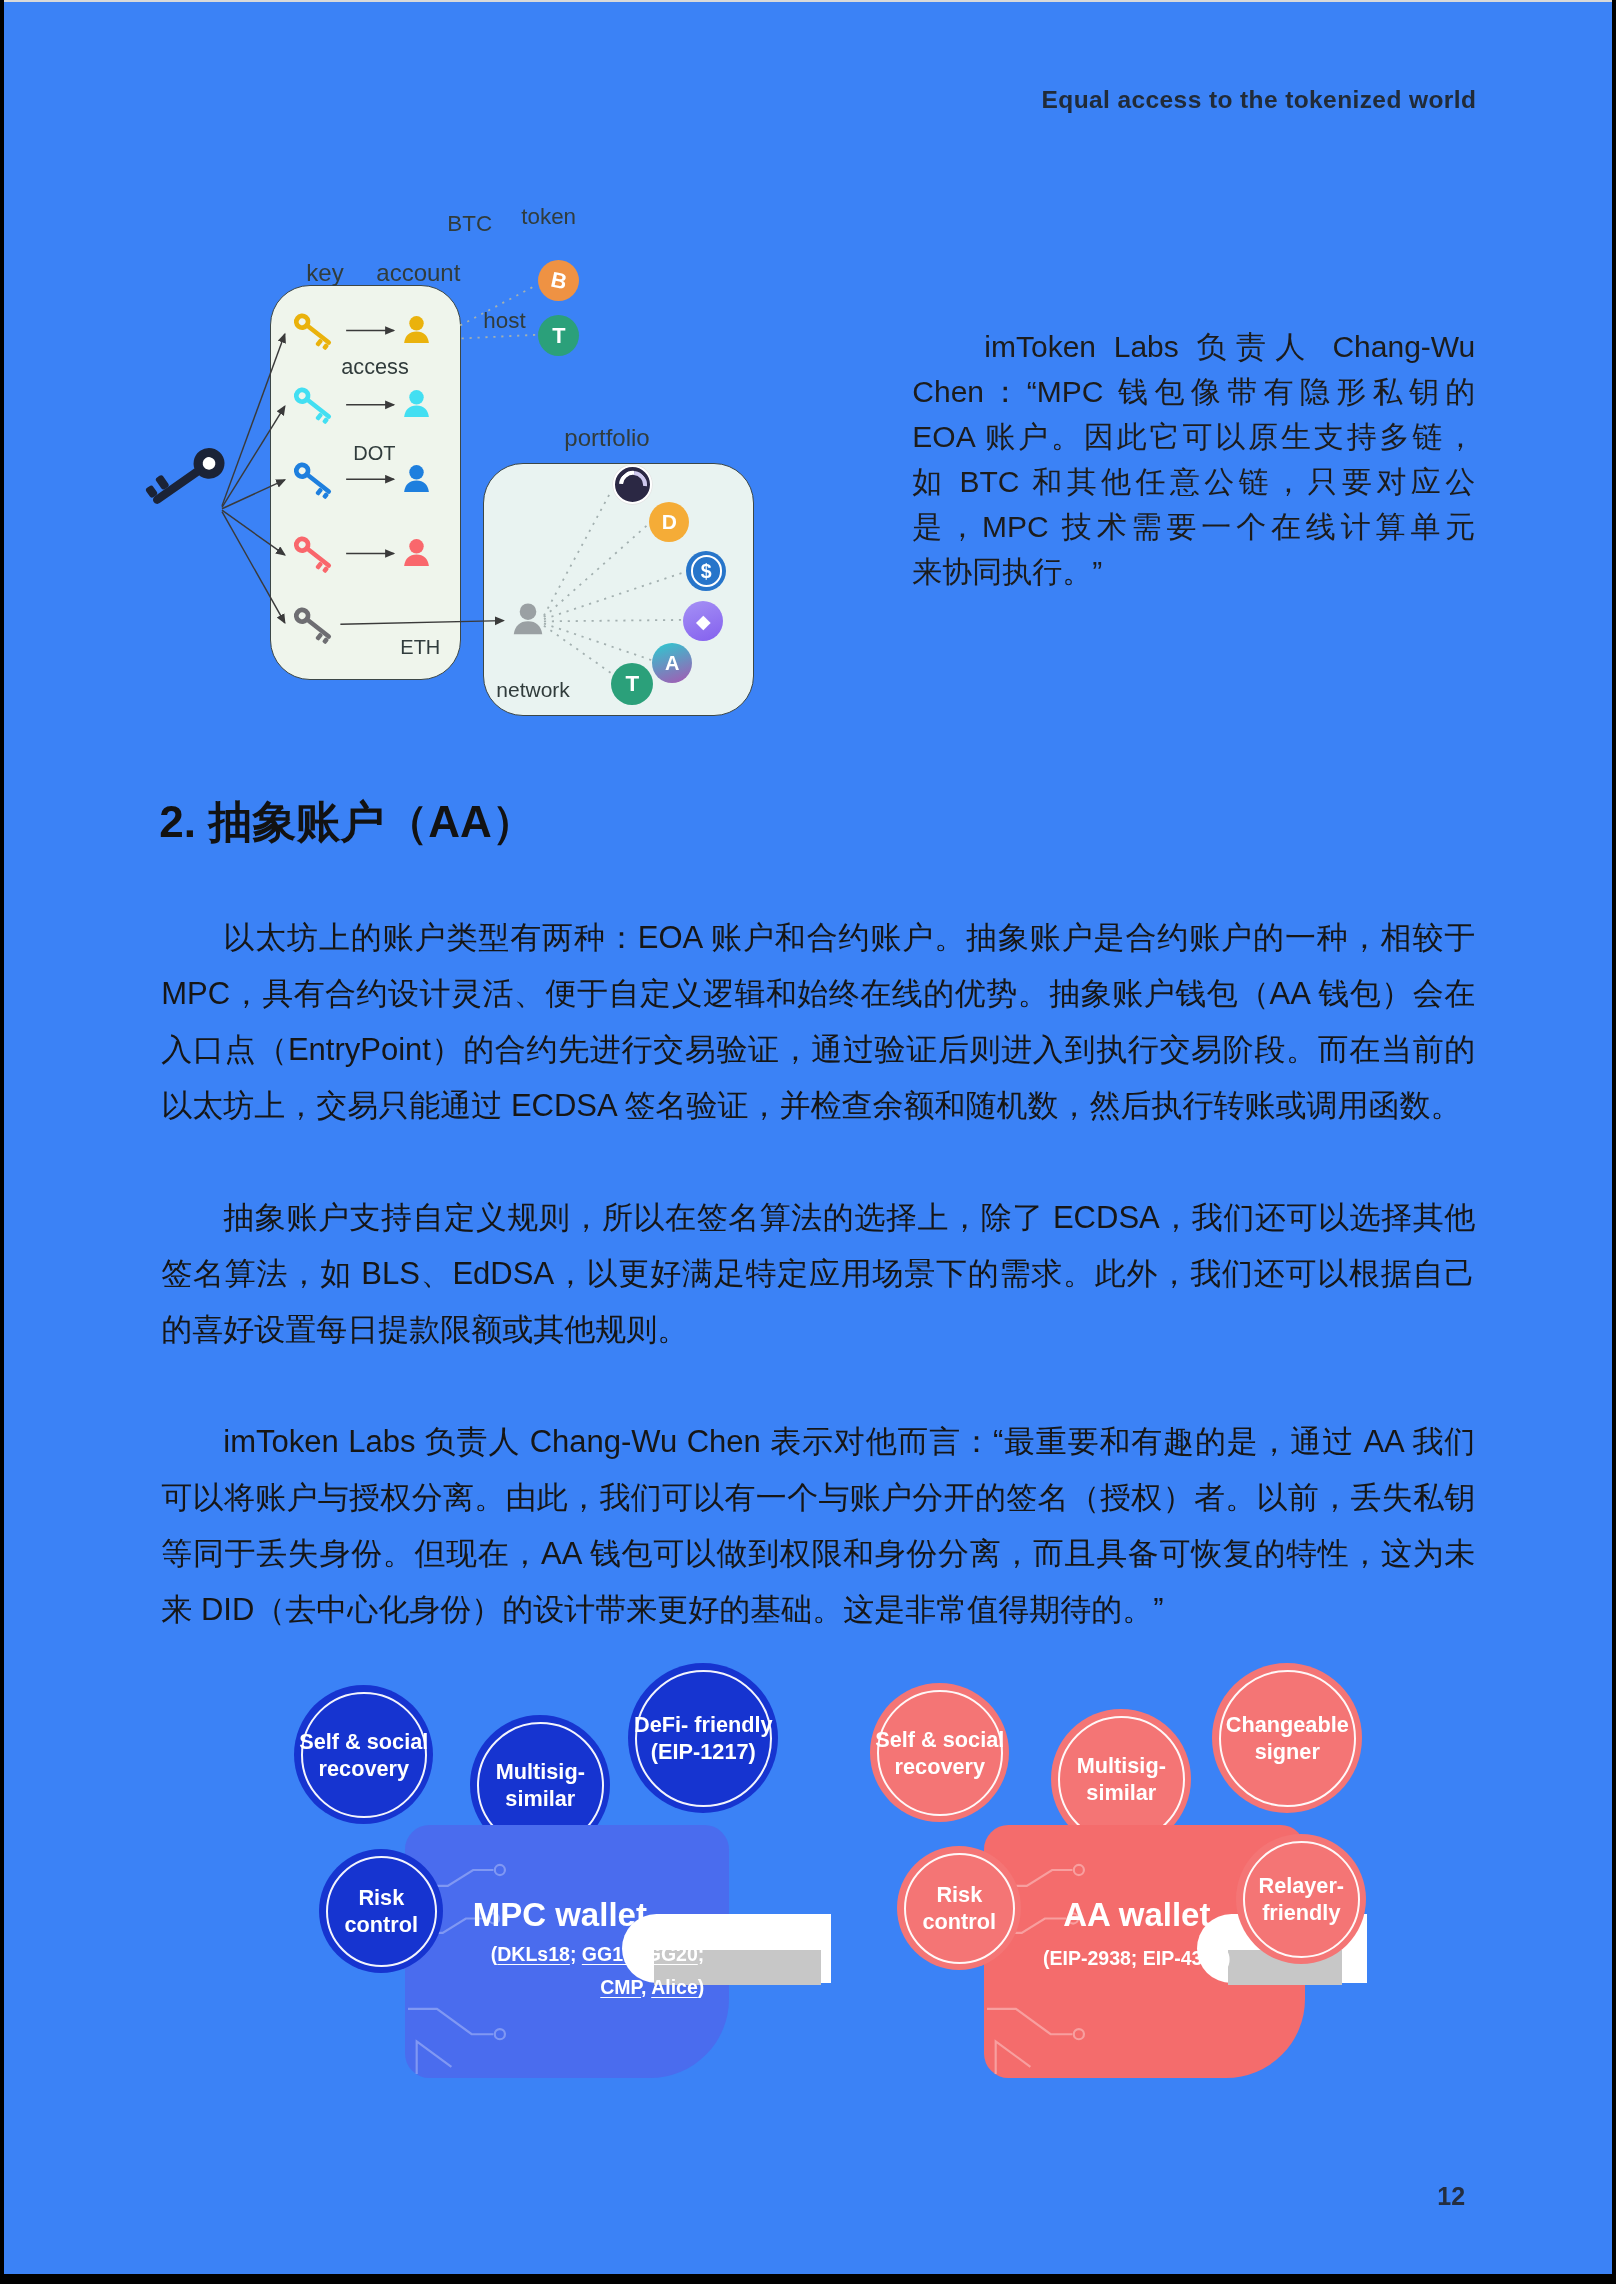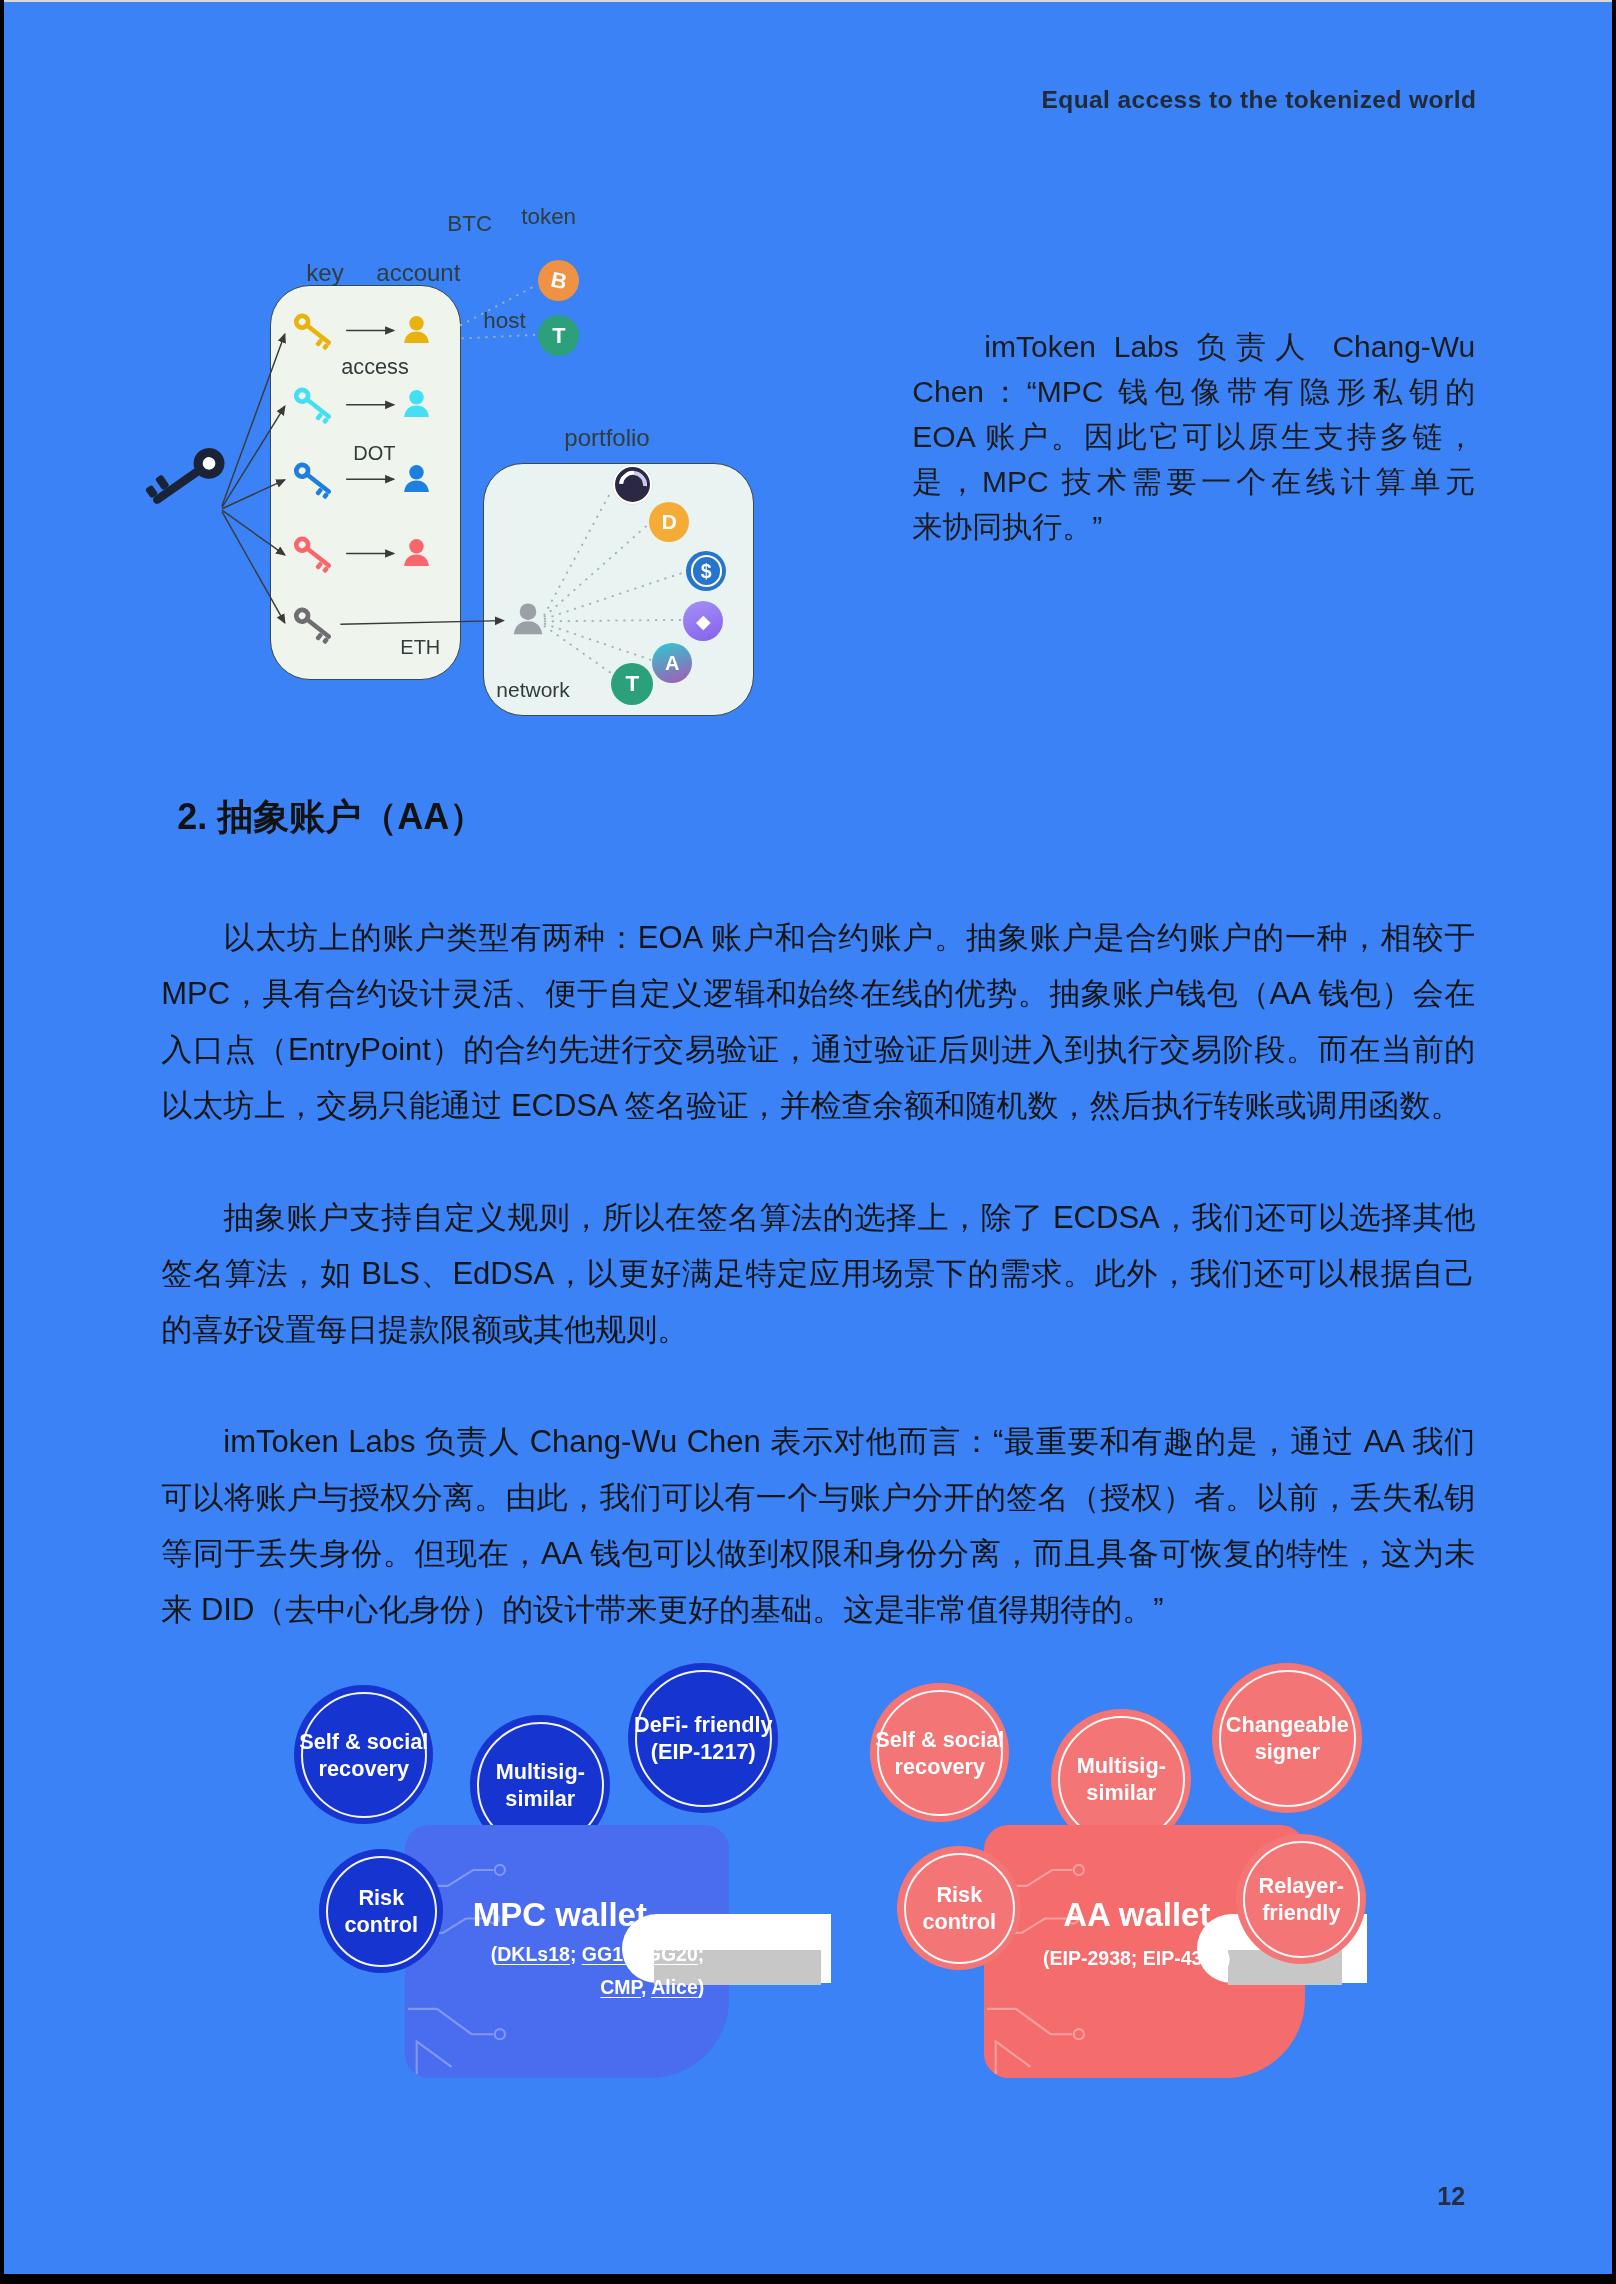--- a/index.html
+++ b/index.html
@@ -42,21 +42,21 @@
   .c-aave{left:648px;top:641px;width:40px;height:40px;background:linear-gradient(160deg,#37c0cd 10%,#9c62b5 90%);font-size:20px;}
   .c-usdt2{left:607px;top:661px;width:42px;height:42px;background:#2ba07a;font-size:22.4px;}
 
   
   .quote{left:908px;top:295px;width:563px;color:#1c1c1c;font-size:30px;line-height:45px;}
   .qline{text-align:justify;text-align-last:justify;}
   .qline.first{padding-left:72px;margin-top:27px;}
   .qline.last{text-align-last:left;}
 
   
-  .stitle{left:173px;top:791px;margin:0;font-size:36px;font-weight:bold;color:#121212;}
+  .stitle{left:155px;top:791px;margin:0;font-size:44px;font-weight:bold;color:#121212;}
   .bodytext{left:157px;top:908px;width:1331px;color:#161616;font-size:31px;line-height:56px;}
   .bodytext p{margin:0 17px 56px 0;text-align:justify;text-indent:2em;}
   .bodytext p:last-child{margin-bottom:0;}
 
   
   .bubble{position:absolute;border-radius:50%;display:flex;flex-direction:column;align-items:center;justify-content:center;color:#fff;font-weight:bold;font-size:21.7px;line-height:27px;text-align:center;z-index:3;}
   .bubble::before{content:'';position:absolute;inset:6.5px;border:2.2px solid rgba(255,255,255,.95);border-radius:50%;}
   .blue{background:#1634d0;}
   .red{background:#f47575;}
   .behind{z-index:1;}
@@ -220,20 +220,21 @@
         </div>
     <div class="coin c-usdt2">
           <span>T</span>
         </div>
   </div>
 
   <div class="abs quote">
     <div class="qline first">imToken Labs 负责人 Chang-Wu</div>
     <div class="qline">Chen：“MPC 钱包像带有隐形私钥的</div>
     <div class="qline">EOA 账户。因此它可以原生支持多链，</div>
+    <div class="qline">如 BTC 和其他任意公链，只要对应公</div>
     <div class="qline">是，MPC 技术需要一个在线计算单元</div>
     <div class="qline last">来协同执行。”</div>
   </div>
 
   <h2 class="abs stitle">2. 抽象账户（AA）</h2>
   <div class="abs bodytext">
     <p>以太坊上的账户类型有两种：EOA 账户和合约账户。抽象账户是合约账户的一种，相较于 MPC，具有合约设计灵活、便于自定义逻辑和始终在线的优势。抽象账户钱包（AA 钱包）会在入口点（EntryPoint）的合约先进行交易验证，通过验证后则进入到执行交易阶段。而在当前的以太坊上，交易只能通过 ECDSA 签名验证，并检查余额和随机数，然后执行转账或调用函数。</p>
     <p>抽象账户支持自定义规则，所以在签名算法的选择上，除了 ECDSA，我们还可以选择其他签名算法，如 BLS、EdDSA，以更好满足特定应用场景下的需求。此外，我们还可以根据自己的喜好设置每日提款限额或其他规则。</p>
     <p>imToken Labs 负责人 Chang-Wu Chen 表示对他而言：“最重要和有趣的是，通过 AA 我们可以将账户与授权分离。由此，我们可以有一个与账户分开的签名（授权）者。以前，丢失私钥等同于丢失身份。但现在，AA 钱包可以做到权限和身份分离，而且具备可恢复的特性，这为未来 DID（去中心化身份）的设计带来更好的基础。这是非常值得期待的。”</p>
   </div>

